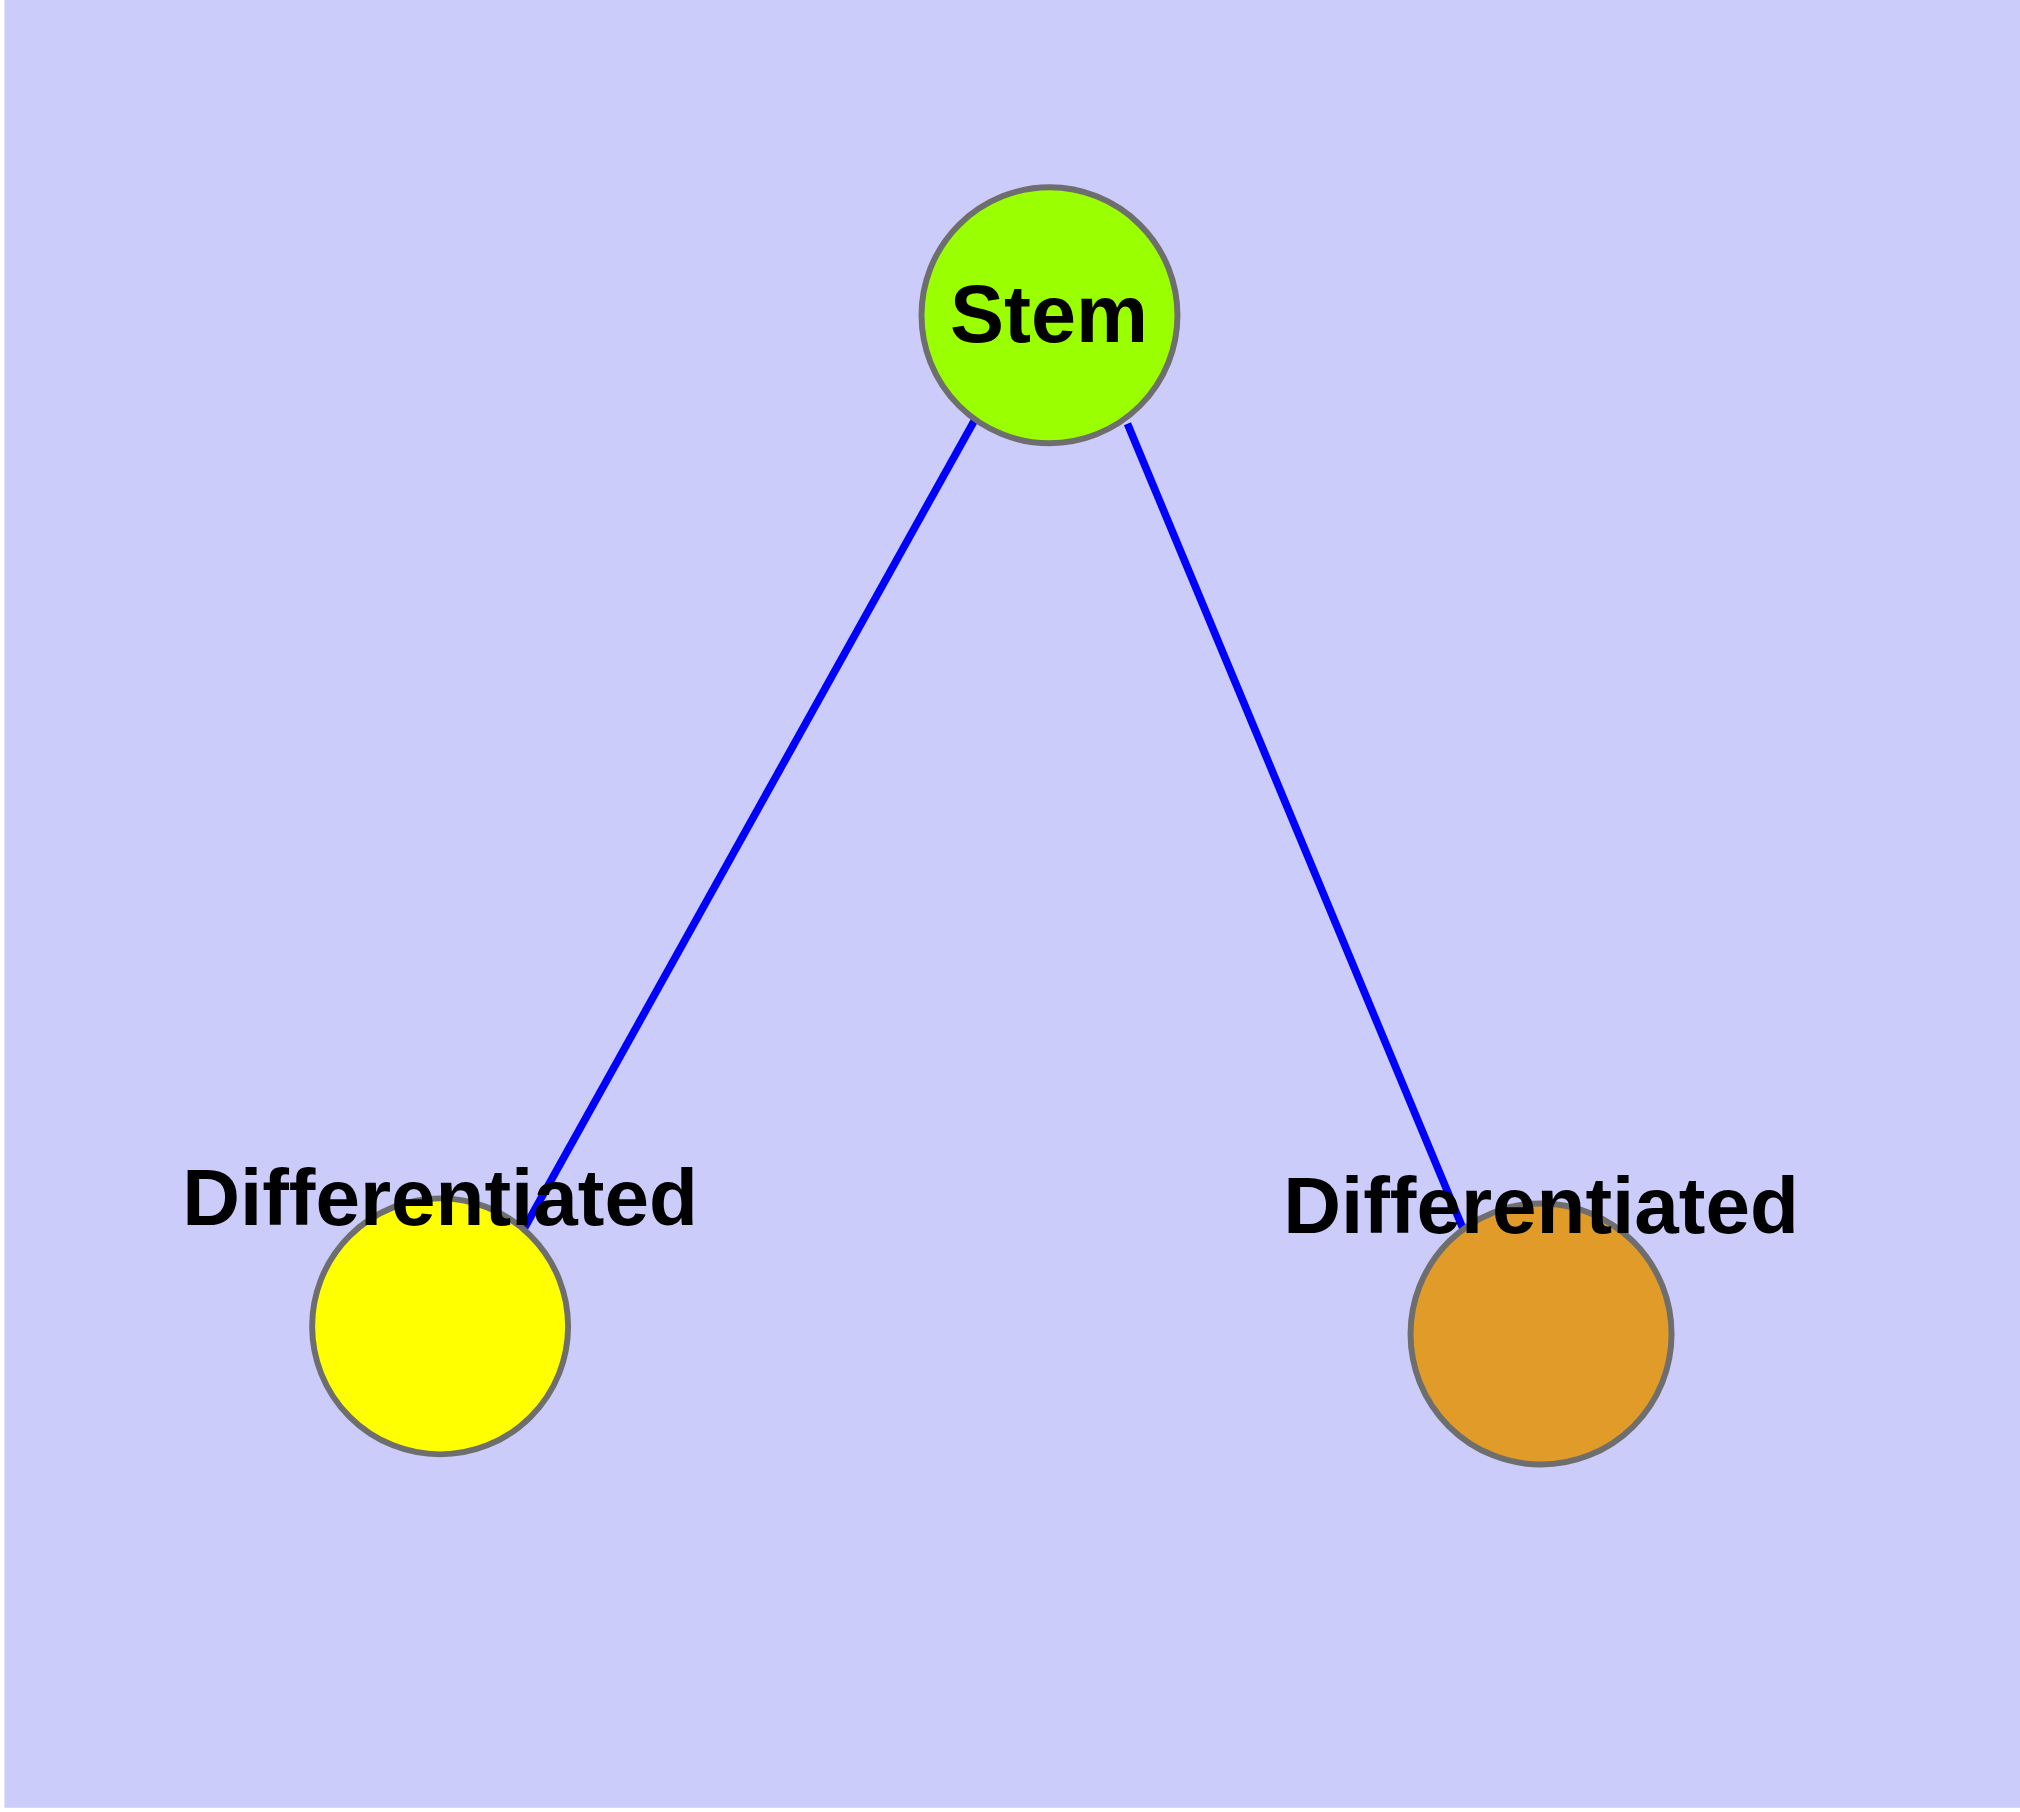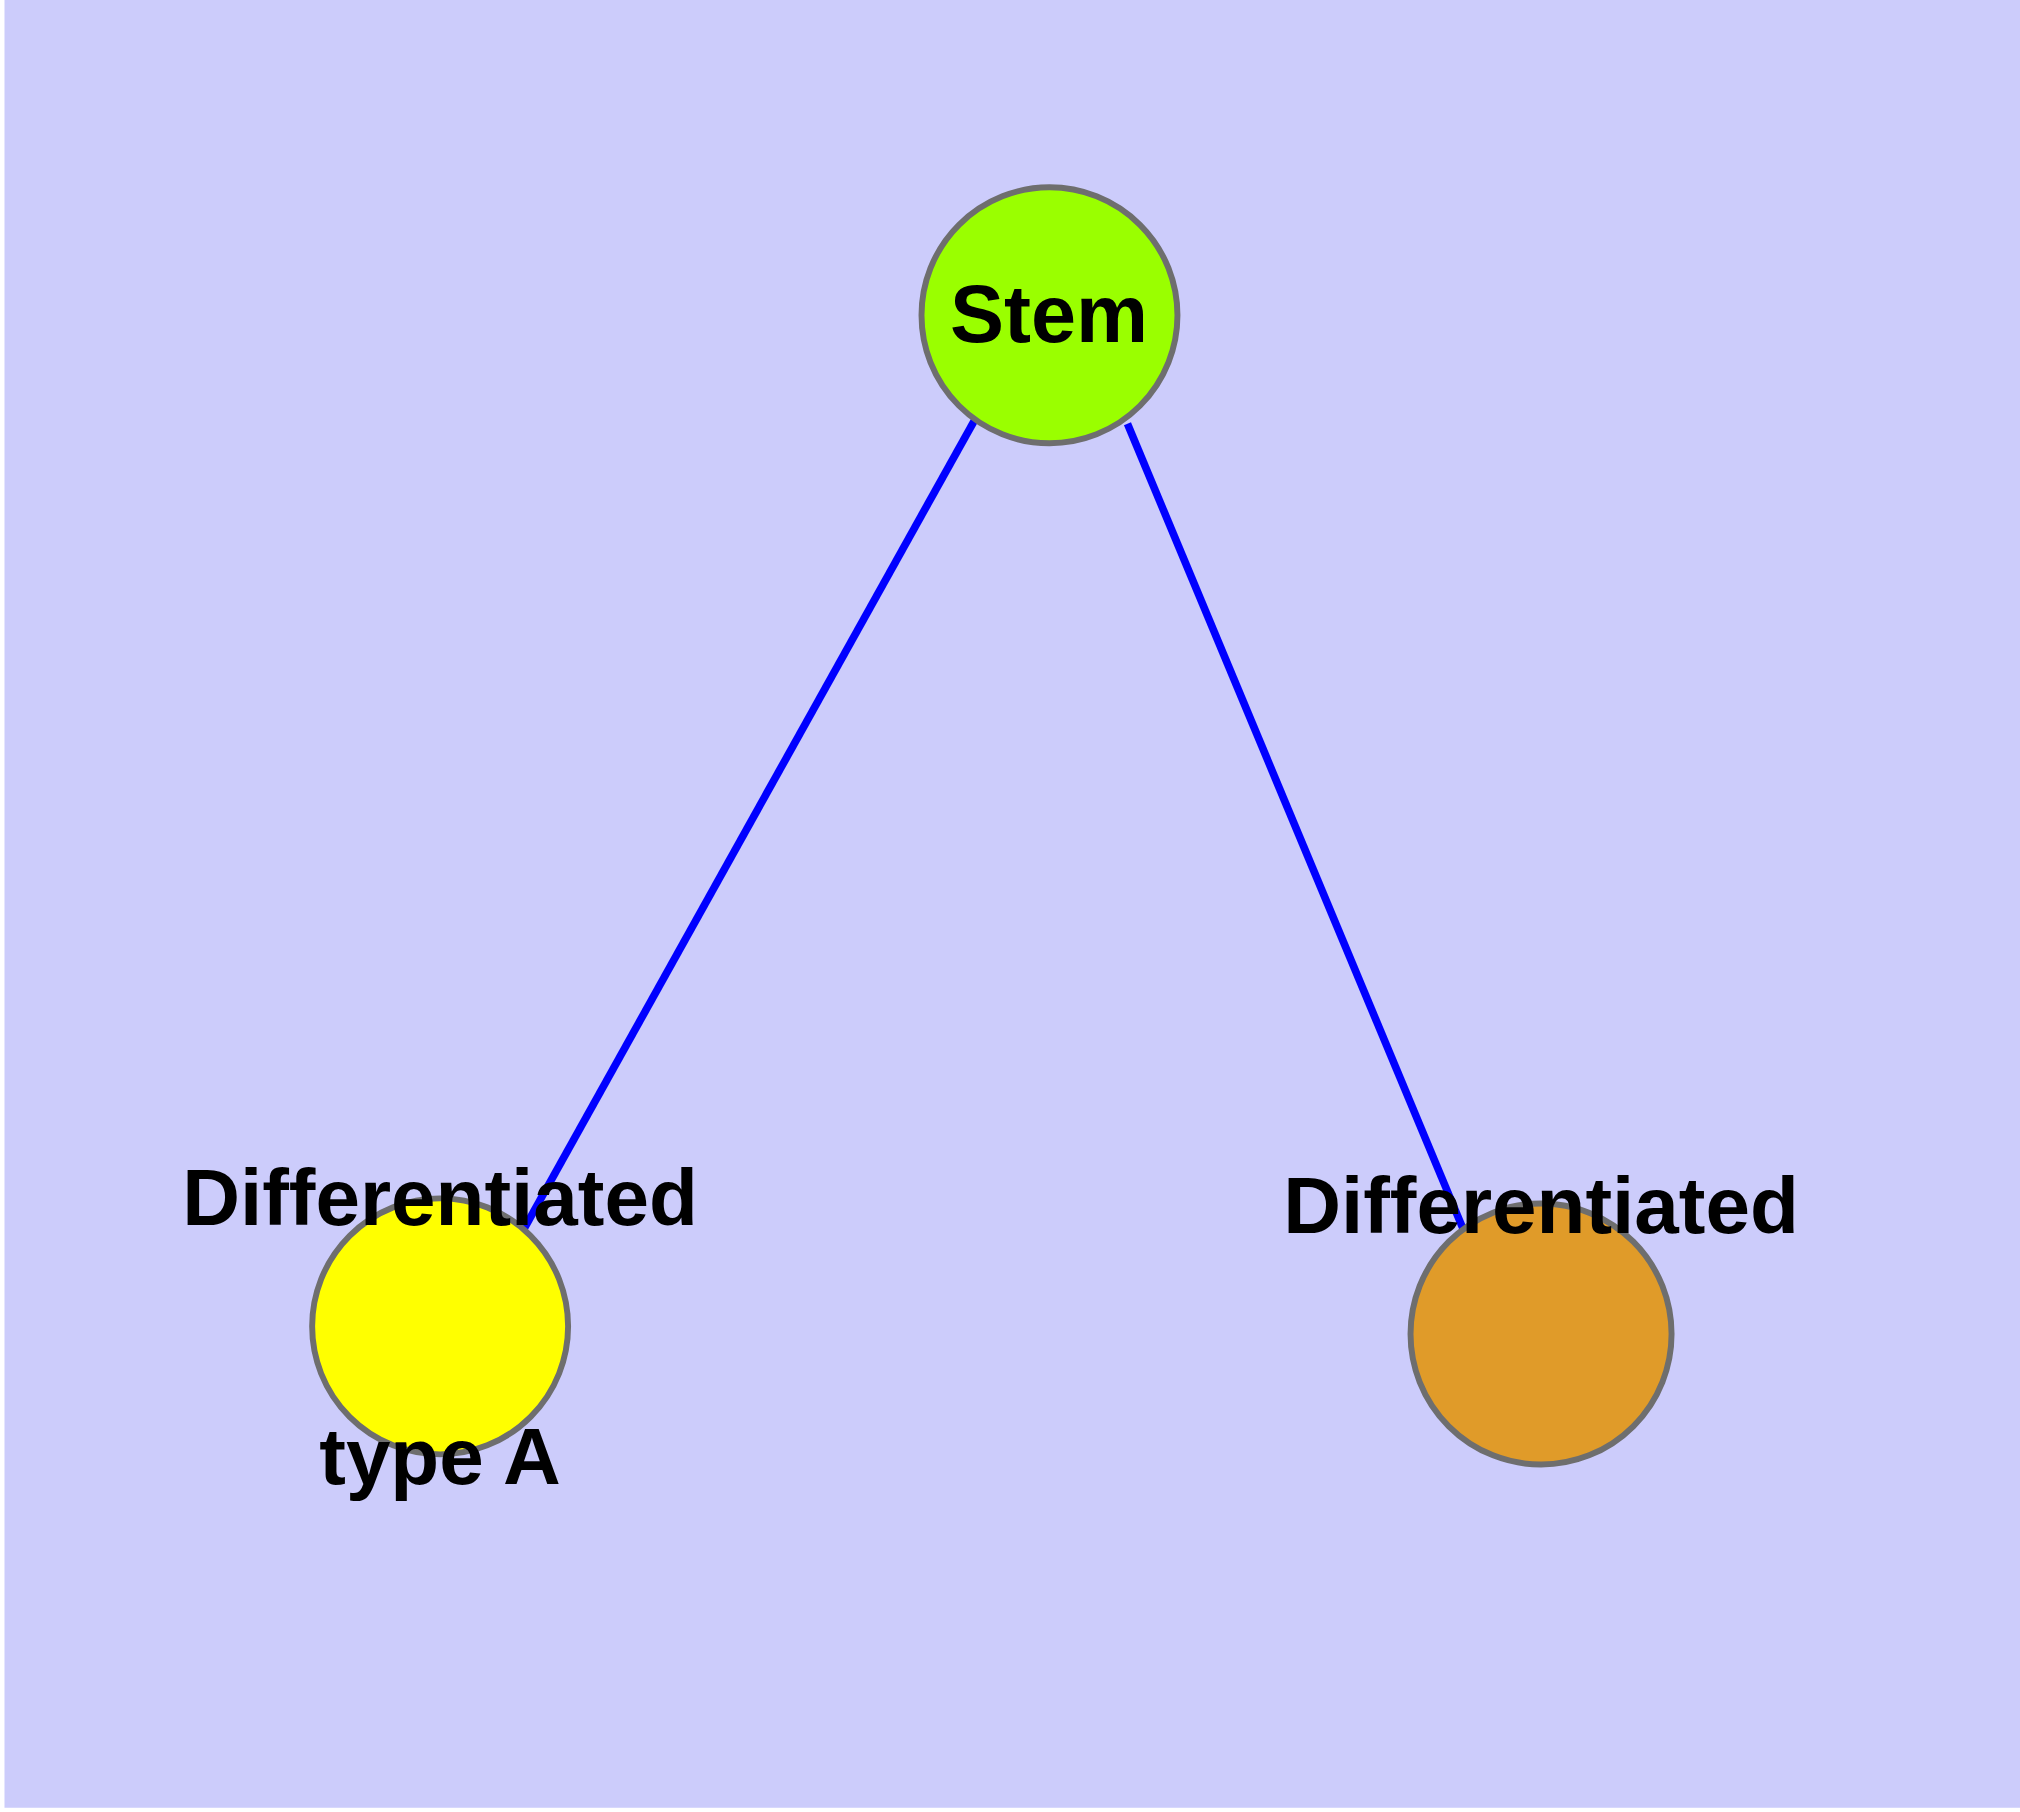--- a/index.html
+++ b/index.html
@@ -79,21 +79,20 @@
       <circle id="node-2" cx="1818" cy="1574" r="154" fill="#e09b29" stroke="#6e6e6e" stroke-width="7"></circle>
     </g>
   </svg>
 
   <div class="node-label" id="label-stem" style="color: rgb(0, 0, 0); left: 625px; top: 96px;">
     <span>Stem</span>
   </div>
 
   <div class="node-label" id="label-diff-a" style="color: rgb(0, 0, 0); left: 16px; top: 982px;">
     <span>Differentiated</span>
-    <span>type A</span>
   </div>
 
   <div class="node-label" id="label-diff-b" style="color: rgb(0, 0, 0); left: 1117px; top: 990px;">
     <span>Differentiated</span>
   </div>
 
 </div>
 
 
 </body></html>

